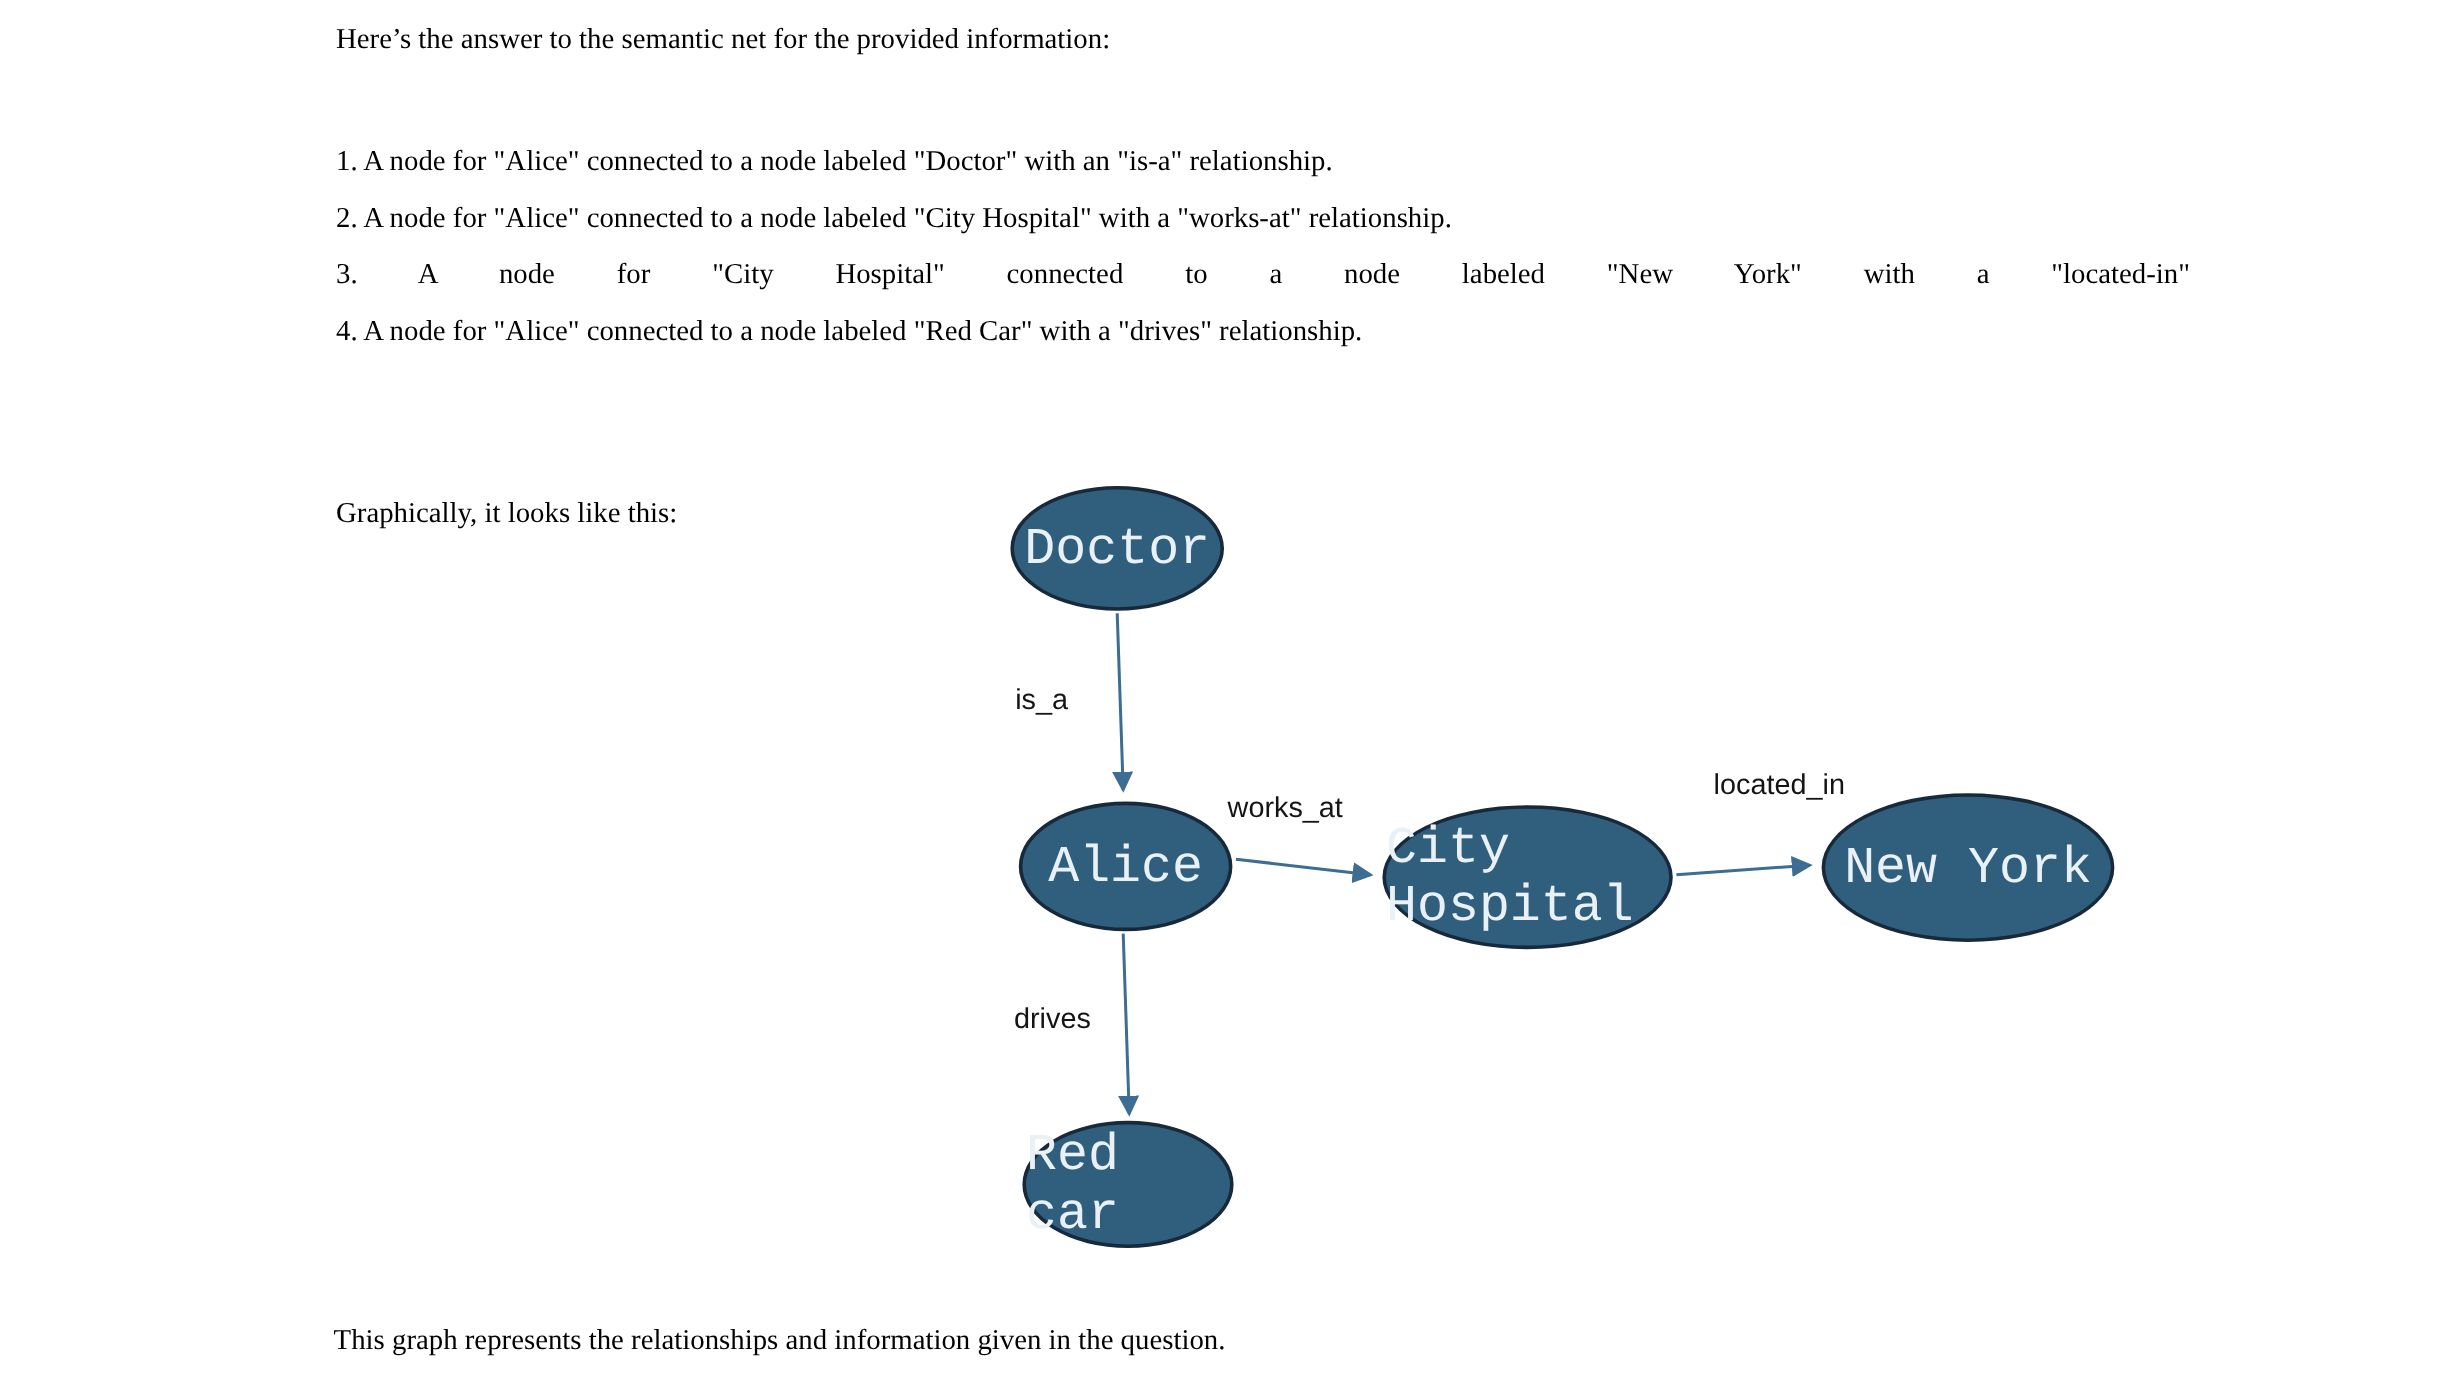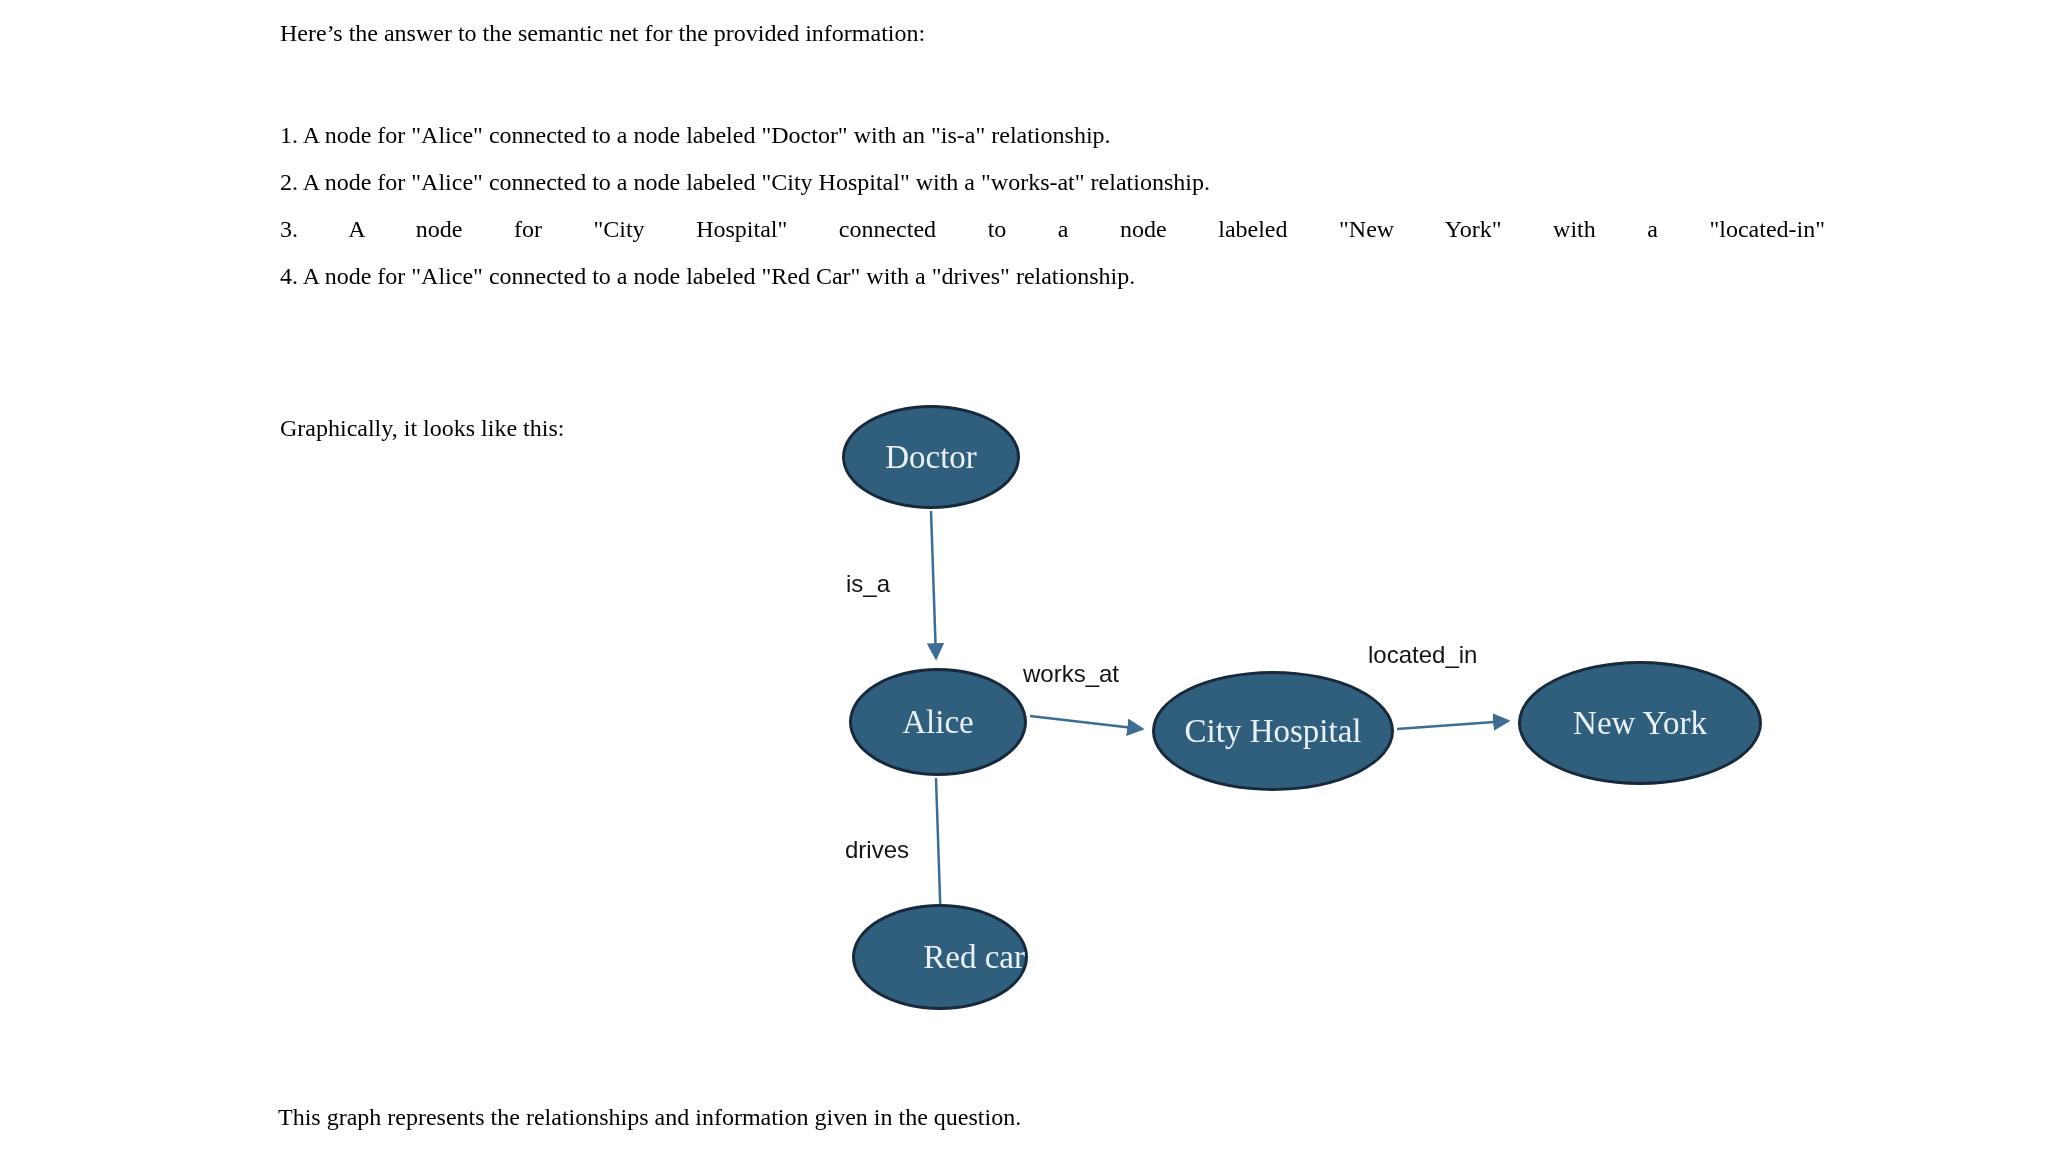--- a/index.html
+++ b/index.html
@@ -32,22 +32,22 @@
   .node {
     position: absolute;
     background: #305f7e;
     border: 3px solid #17293b;
     border-radius: 50%;
     box-sizing: border-box;
     display: flex;
     align-items: center;
     justify-content: center;
     color: #e9f1f7;
-    font-family: Liberation Serif, serif;
-    font-size: 33px;
+    font-family: Liberation Mono, monospace;
+    font-size: 43px;
   }
   .edge-label {
     position: absolute;
     font-family: "Liberation Sans", sans-serif;
     font-size: 24px;
     color: #141414;
     white-space: nowrap;
   }
   #edges-svg {
     position: absolute;
@@ -95,25 +95,25 @@
     </div>
 
     <div class="node" style="left:1152px; top:671px; width:242px; height:120px;">
       <span>City Hospital</span>
     </div>
 
     <div class="node" style="left:1518px; top:661px; width:244px; height:124px;">
       <span>New York</span>
     </div>
 
-    <div class="node" style="left:852px; top:904px; width:176px; height:106px;justify-content:flex-end;">
+    <div class="node" style="left:852px; top:934px; width:176px; height:106px;justify-content:flex-end;">
       <span>Red car</span>
     </div>
 
     <div class="edge-label" style="left:846px; top:570px;">is_a</div>
     <div class="edge-label" style="left:1023px; top:660px;">works_at</div>
-    <div class="edge-label" style="left:1368px; top:641px;">located_in</div>
+    <div class="edge-label" style="left:1428px; top:641px;">located_in</div>
     <div class="edge-label" style="left:845px; top:836px;">drives</div>
   </div>
 
   <div id="closing" class="abs body-text">This graph represents the relationships and information given in the question.</div>
 
 </div>
 
 </body></html>

